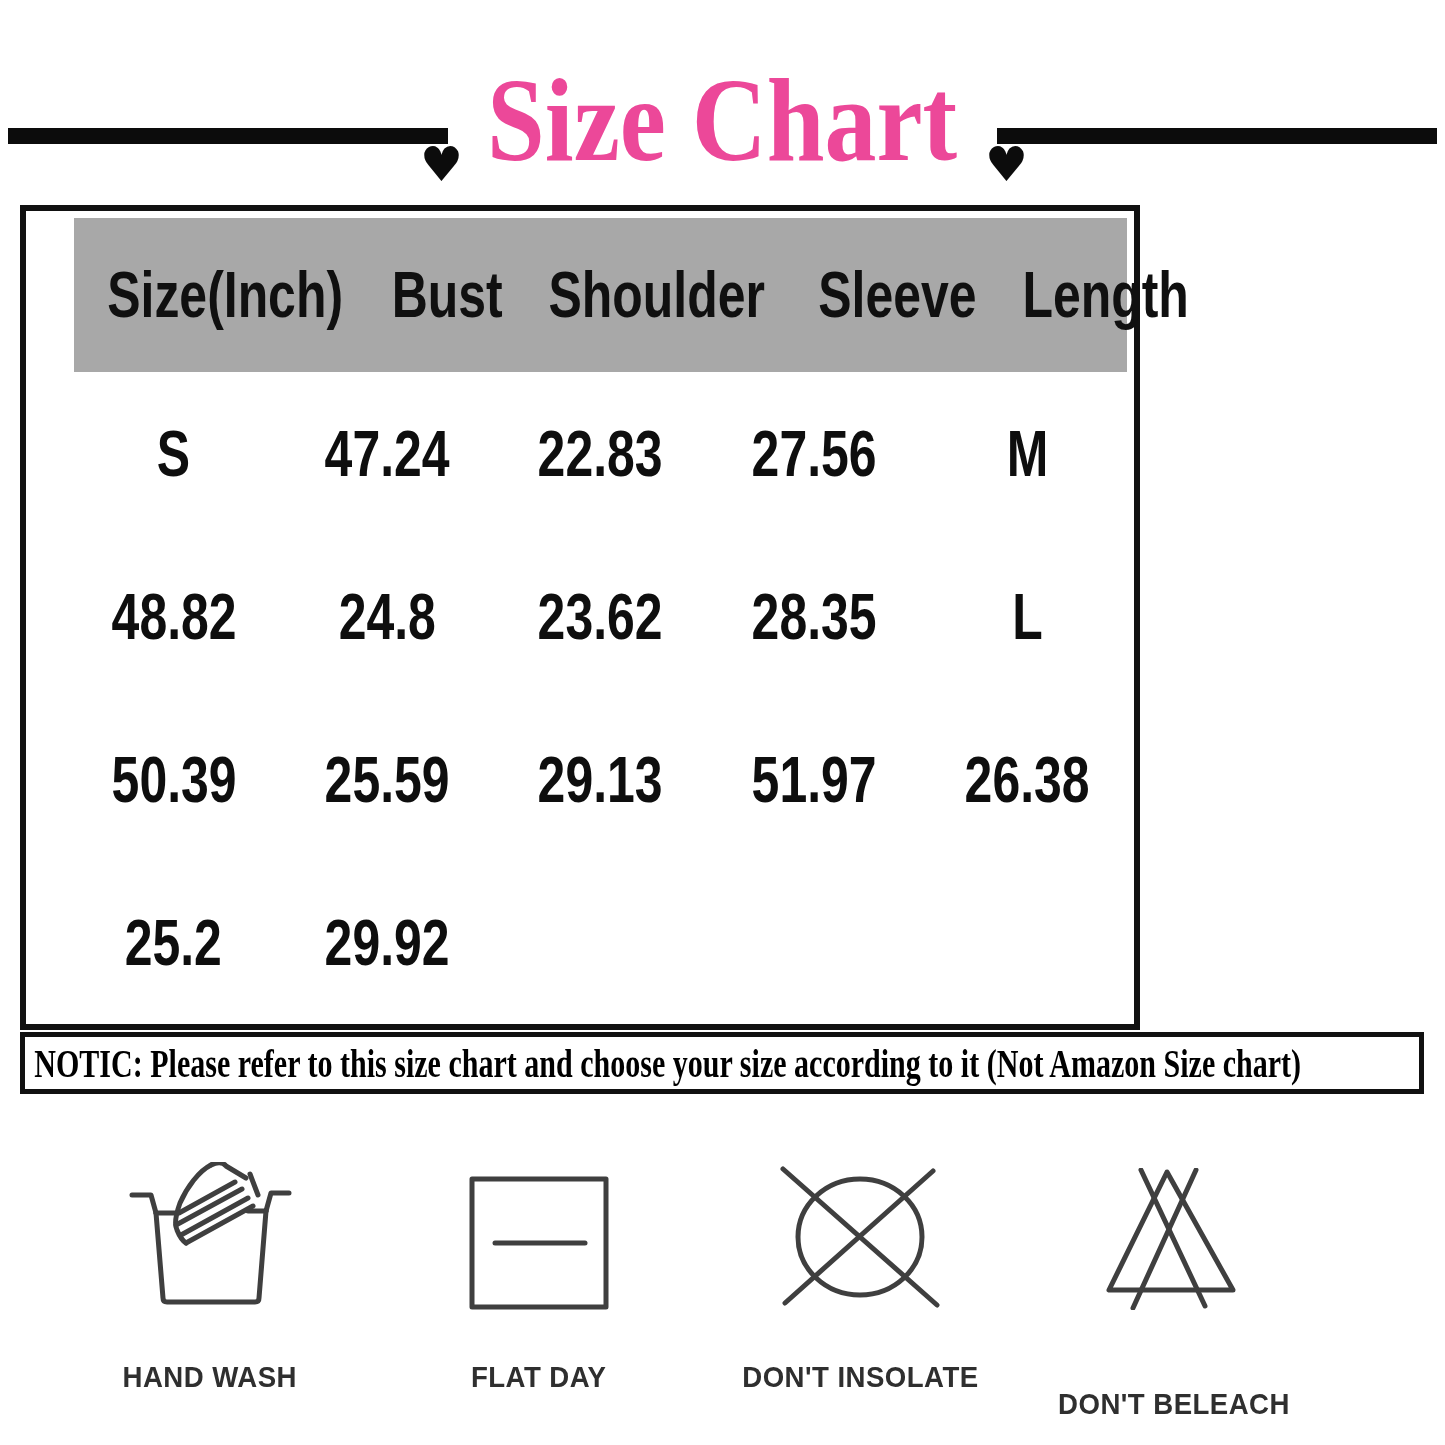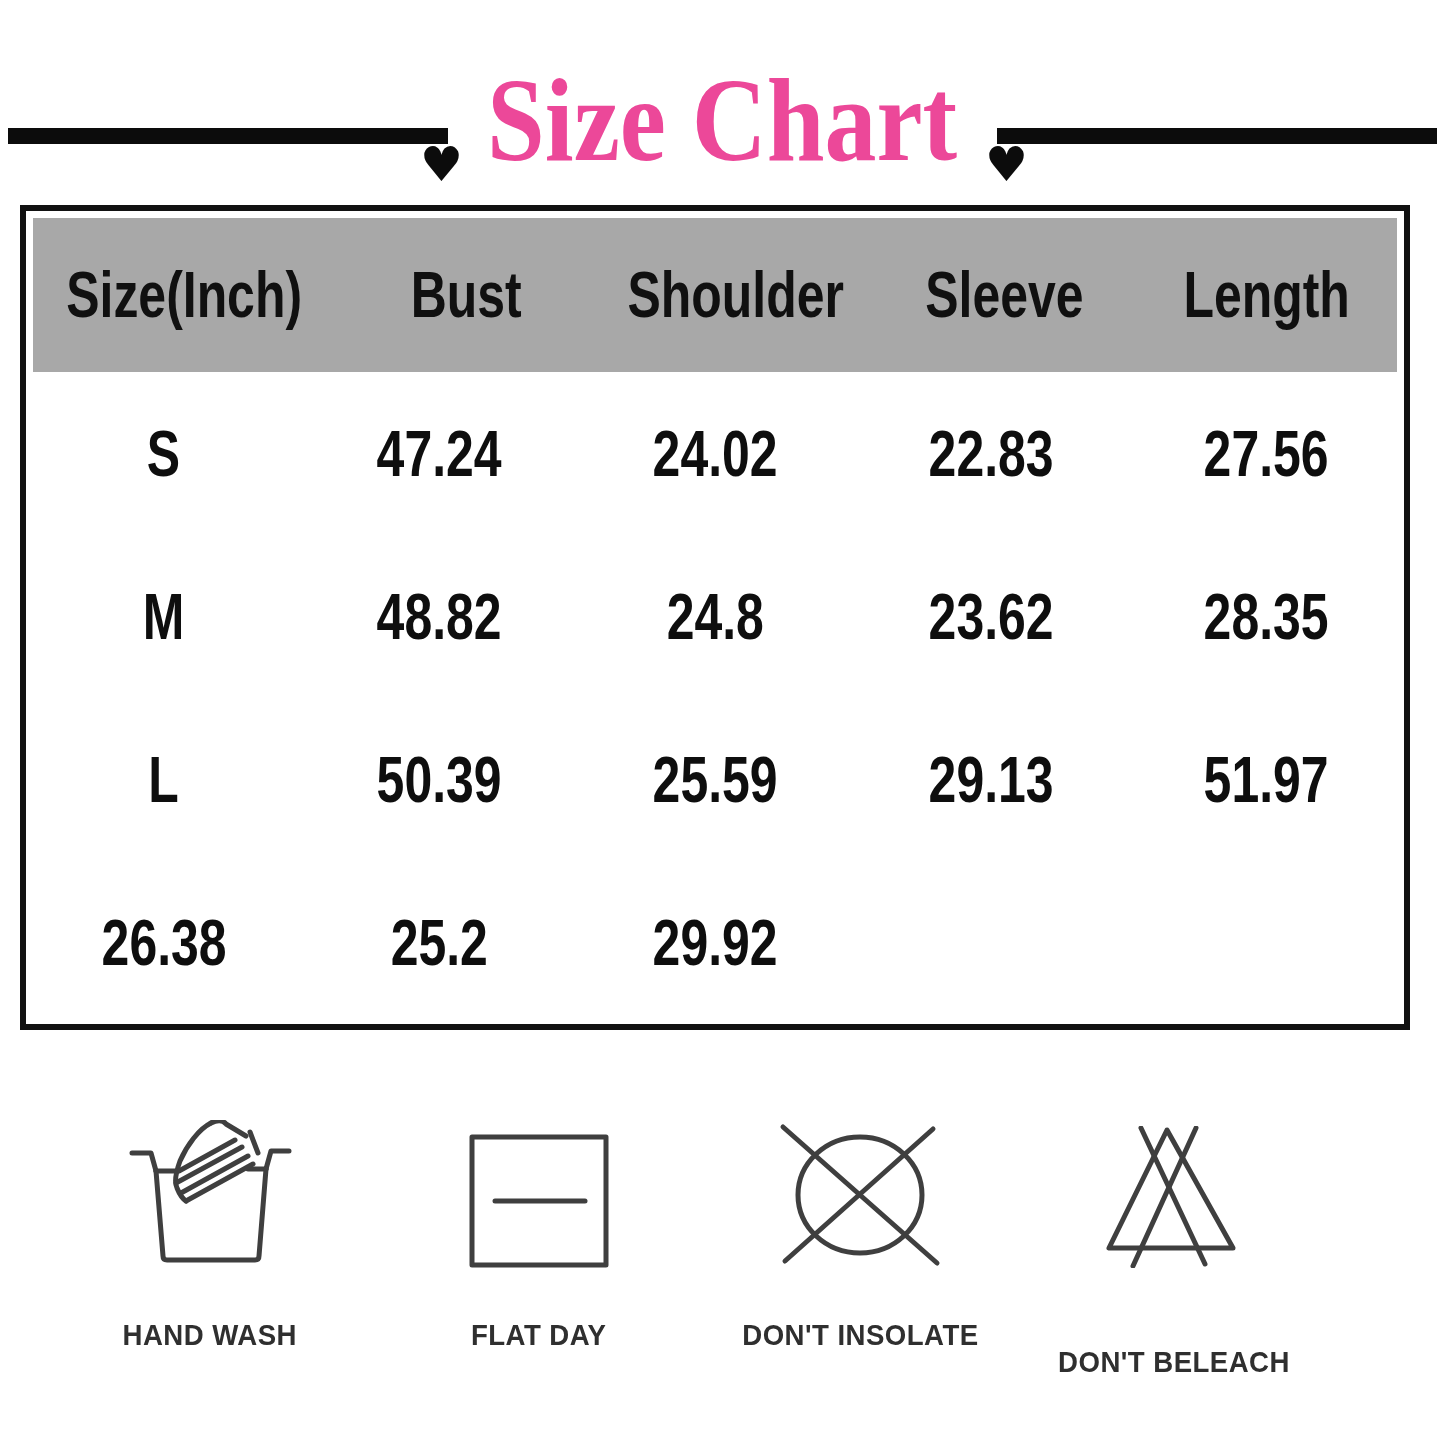--- a/index.html
+++ b/index.html
@@ -24,22 +24,22 @@
     position:absolute; left:0; right:0; top:62px; text-align:center;
     font-family:"Liberation Serif", serif; font-weight:bold;
     font-size:118px; line-height:1; color:#ec4899;
   }
   .page-title .cond { transform:scaleX(0.88); }
   .cond { display:inline-block; white-space:nowrap; transform-origin:center center; }
 
   
   .size-table {
     position:absolute; left:20px; top:205px;
-    width:1390px; height:825px; box-sizing:border-box;
-    border:6px solid #111111; background:#ffffff;
+    width:1120px; height:825px; box-sizing:border-box;
+    border:6px solid #111111; background:#ffffff;padding-left:41px;
   }
   .thead {
     margin:7px 7px 0 7px; height:154px; background:#a8a8a8;
     display:grid; grid-template-columns:repeat(5,1fr); align-items:center;
   }
   .tbody {
     height:652px;
     display:grid; grid-template-columns:repeat(5,1fr);
     grid-template-rows:repeat(4,1fr); align-items:center;
   }
@@ -56,21 +56,21 @@
     display:flex; align-items:center;
   }
   .notice-text {
     font-family:"Liberation Serif", serif; font-weight:bold;
     font-size:39px; line-height:1; color:#000000;
     padding-left:12px; white-space:nowrap;
     display:inline-block; transform:scaleX(0.77); transform-origin:left center;
   }
 
   
-  .care-band { position:absolute; left:0; top:1120px; width:1150px; height:260px; }
+  .care-band { position:absolute; left:0; top:1162px; width:1150px; height:260px; }
   .care-item {
     position:absolute; top:0; width:300px;
     display:flex; flex-direction:column; align-items:center;
   }
   .care-item.c1 { left:60px;  }  
   .care-item.c2 { left:389px; }  
   .care-item.c3 { left:710px; }  
   .care-item.c4 { left:1024px;gap:27px; } 
   .icon-box {
     height:148px; display:flex; align-items:flex-end; justify-content:center;
@@ -105,21 +105,20 @@
       <div class="hcell"><span class="cond">Size(Inch)</span></div>
       <div class="hcell"><span class="cond">Bust</span></div>
       <div class="hcell"><span class="cond">Shoulder</span></div>
       <div class="hcell"><span class="cond">Sleeve</span></div>
       <div class="hcell"><span class="cond">Length</span></div>
     </div>
     <div class="tbody">
 
       <div class="cell"><span class="cond">S</span></div>
       <div class="cell"><span class="cond">47.24</span></div>
-      <div class="cell"><span class="cond">24.02</span></div>
       <div class="cell"><span class="cond">22.83</span></div>
       <div class="cell"><span class="cond">27.56</span></div>
 
       <div class="cell"><span class="cond">M</span></div>
       <div class="cell"><span class="cond">48.82</span></div>
       <div class="cell"><span class="cond">24.8</span></div>
       <div class="cell"><span class="cond">23.62</span></div>
       <div class="cell"><span class="cond">28.35</span></div>
 
       <div class="cell"><span class="cond">L</span></div>
@@ -127,20 +126,23 @@
       <div class="cell"><span class="cond">25.59</span></div>
       <div class="cell"><span class="cond">29.13</span></div>
 
       <div class="cell"><span class="cond">51.97</span></div>
       <div class="cell"><span class="cond">26.38</span></div>
       <div class="cell"><span class="cond">25.2</span></div>
       <div class="cell"><span class="cond">29.92</span></div>
     </div>
   </div>
 
+  <div class="notice-box">
+    <span class="notice-text">NOTIC: Please refer to this size chart and choose your size according to it (Not Amazon Size chart)</span>
+  </div>
 
   <div class="care-band">
 
     <div class="care-item c1">
       <div class="icon-box">
         <svg width="163" height="148" viewBox="0 0 163 148">
           <g class="stroke">
             <path d="M3,33 H22 L27,51"></path>
             <path d="M160,31 H142 L137,49"></path>
             <path d="M27,51 H46"></path>

